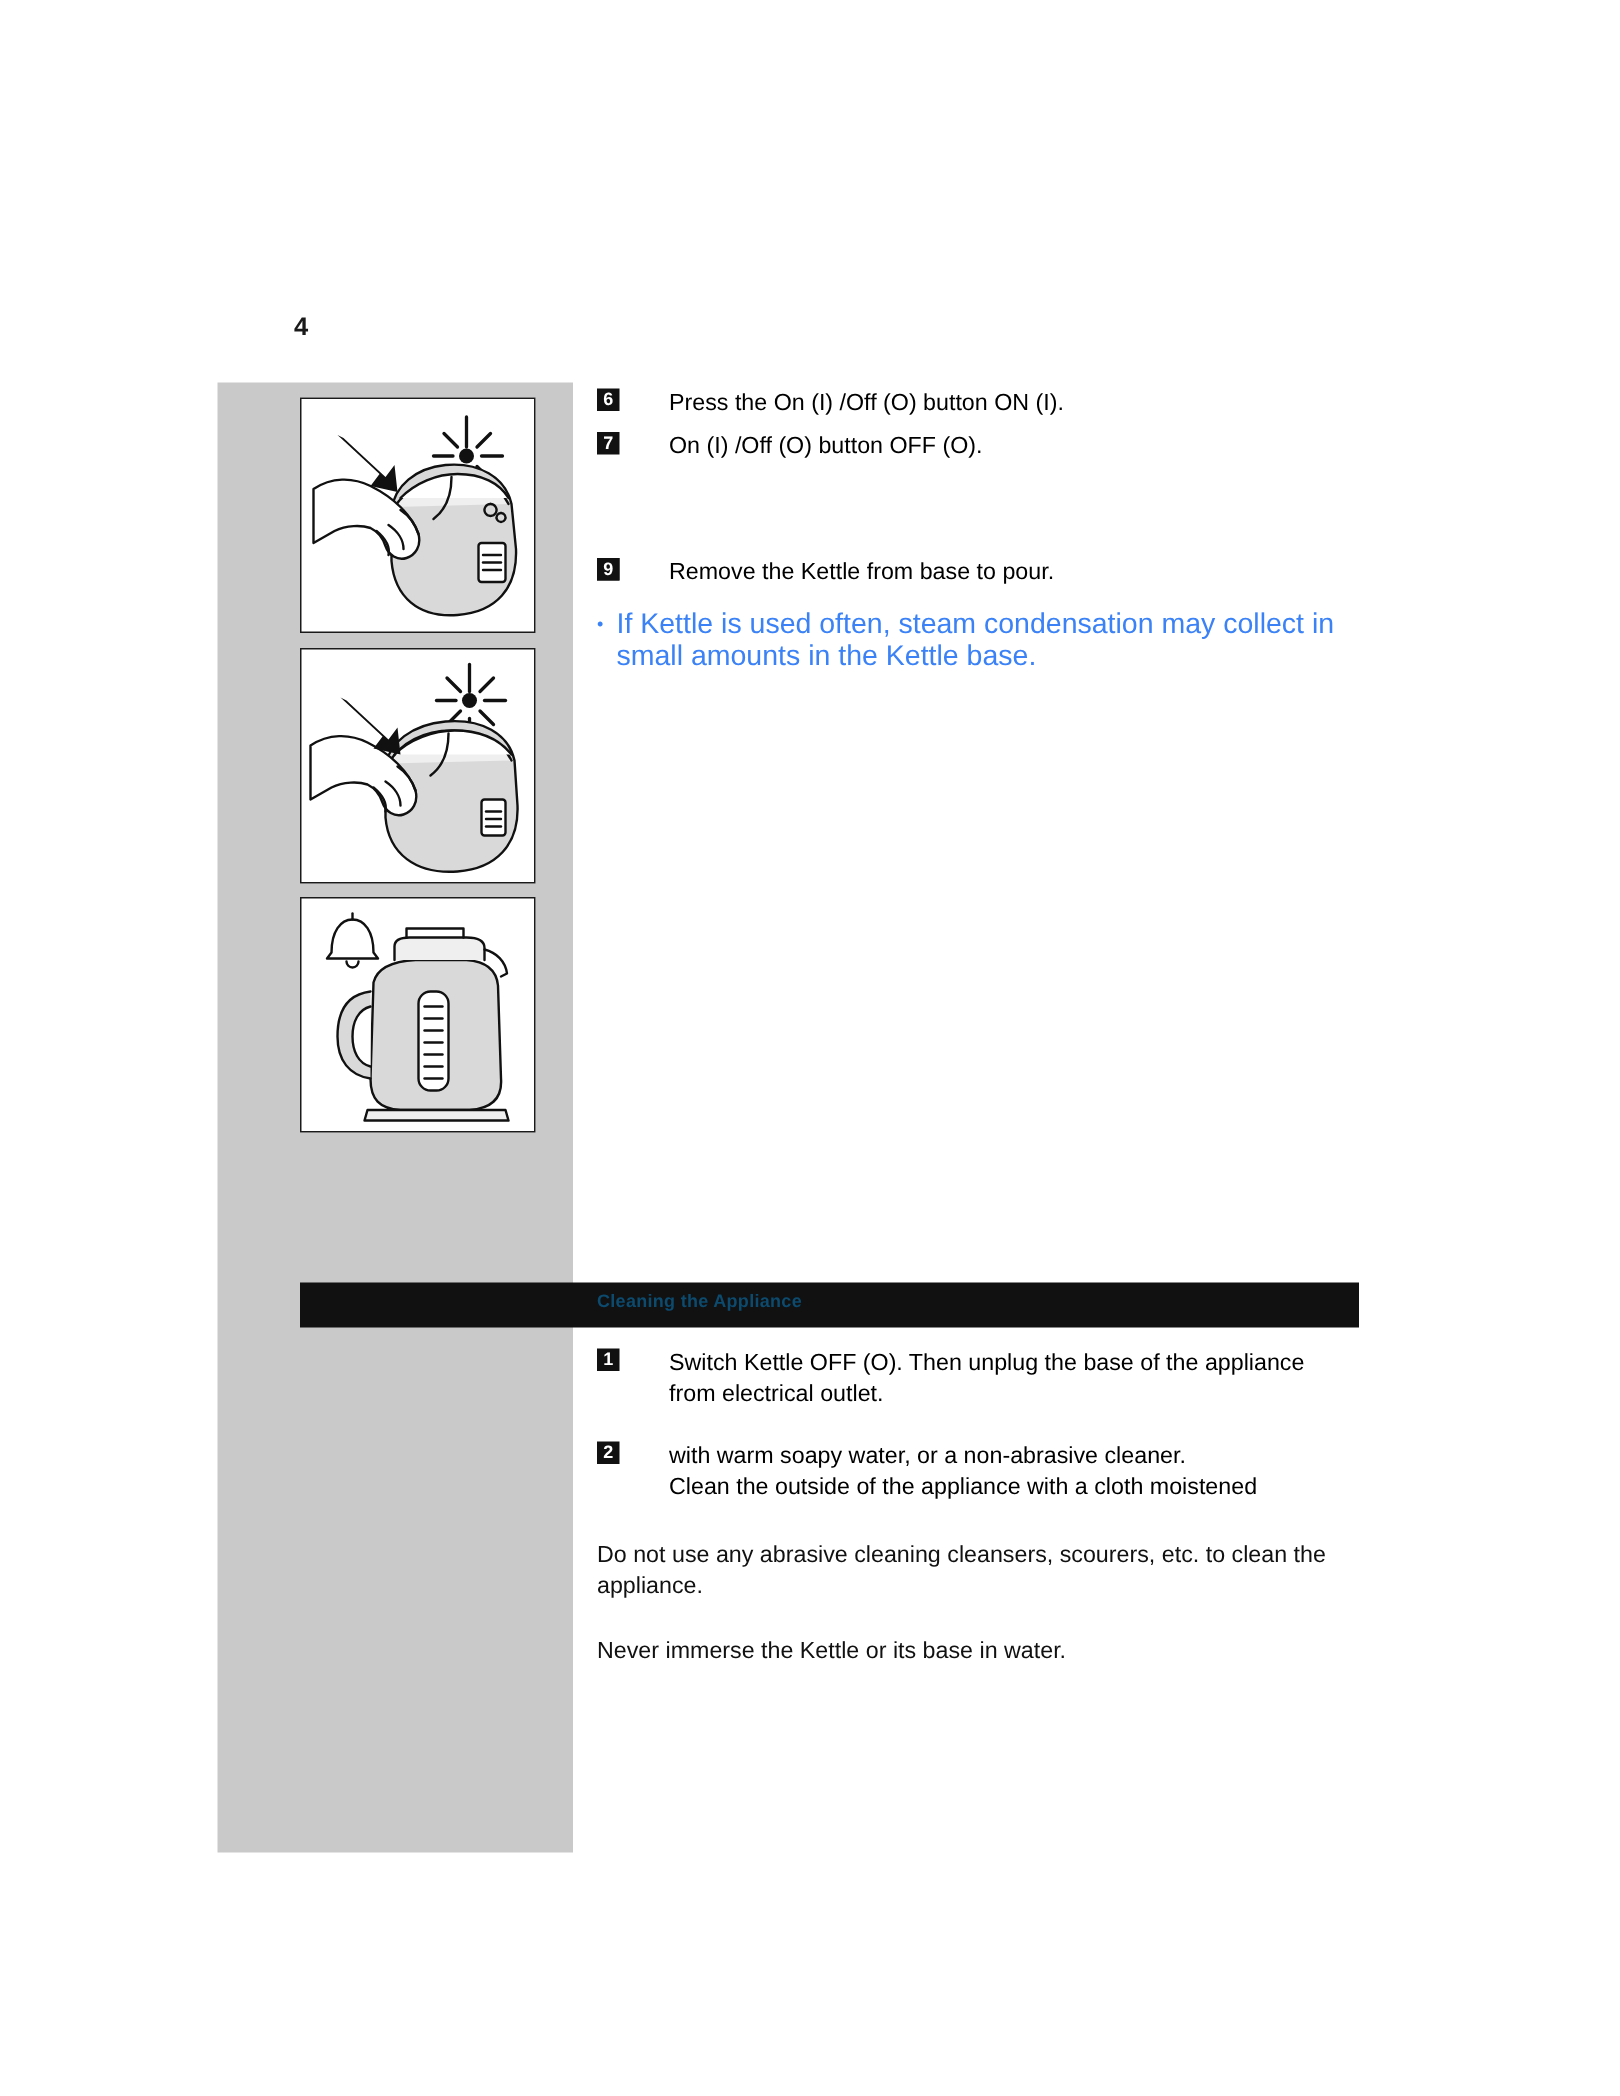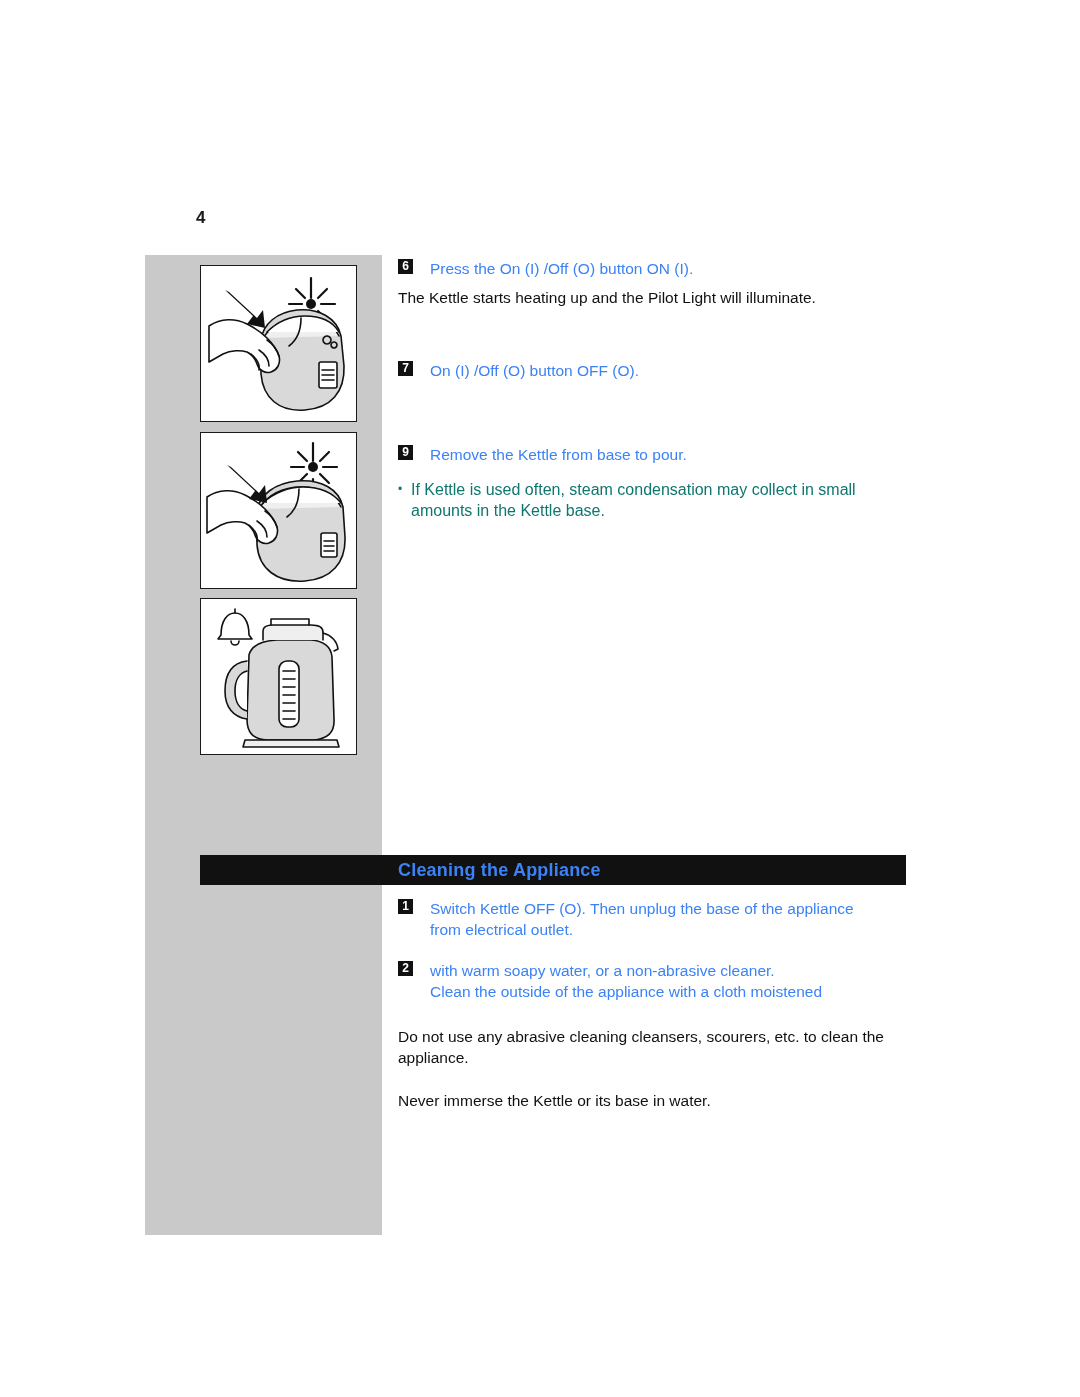--- a/index.html
+++ b/index.html
@@ -64,36 +64,36 @@
     width: 15px;
     height: 15px;
     background: #111111;
     color: #ffffff;
     font-size: 12px;
     font-weight: bold;
     line-height: 15px;
     text-align: center;
   }
   .step-body {
-    margin-left: 32px;
+    margin-left: 48px;
     font-size: 15.5px;
     line-height: 21px;
-    color: #3b82f6;
+    color: #000000;
   }
   .plain {
     font-size: 15.5px;
     line-height: 21px;
     color: #111111;
   }
 
   .bullets {
     margin-top: 14px;
-    font-size: 16px;
+    font-size: 19px;
     line-height: 21px;
-    color: #0f766e;
+    color: #3b82f6;
   }
   .bullet {
     position: relative;
     padding-left: 13px;
     margin-bottom: 2px;
   }
   .bullet::before {
     content: "\2022";
     position: absolute;
     left: 0;
@@ -107,23 +107,23 @@
     left: 200px;
     top: 855px;
     width: 706px;
     height: 30px;
     background: #111111;
   }
   .section-title {
     position: absolute;
     left: 398px;
     top: 860px;
-    font-size: 18px;
+    font-size: 12px;
     font-weight: bold;
-    color: #3b82f6;
+    color: #0c4a6e;
     letter-spacing: 0.2px;
   }
 
   .cleaning-col {
     position: absolute;
     left: 398px;
     top: 898px;
     width: 520px;
   }
 </style>
@@ -251,21 +251,20 @@
   </div>
 
   <div class="text-col">
 
     <div class="step">
       <div class="step-num">6</div>
       <div class="step-body">
         <div>Press the On (I) /Off (O) button ON (I).</div>
       </div>
     </div>
-    <div class="plain" style="margin-bottom:52px;">The Kettle starts heating up and the Pilot Light will illuminate.</div>
 
     <div class="step" style="margin-bottom:63px;">
       <div class="step-num">7</div>
       <div class="step-body">
         <div>On (I) /Off (O) button OFF (O).</div>
       </div>
     </div>
 
     <div class="step" style="margin-bottom:14px;">
       <div class="step-num">8</div>

